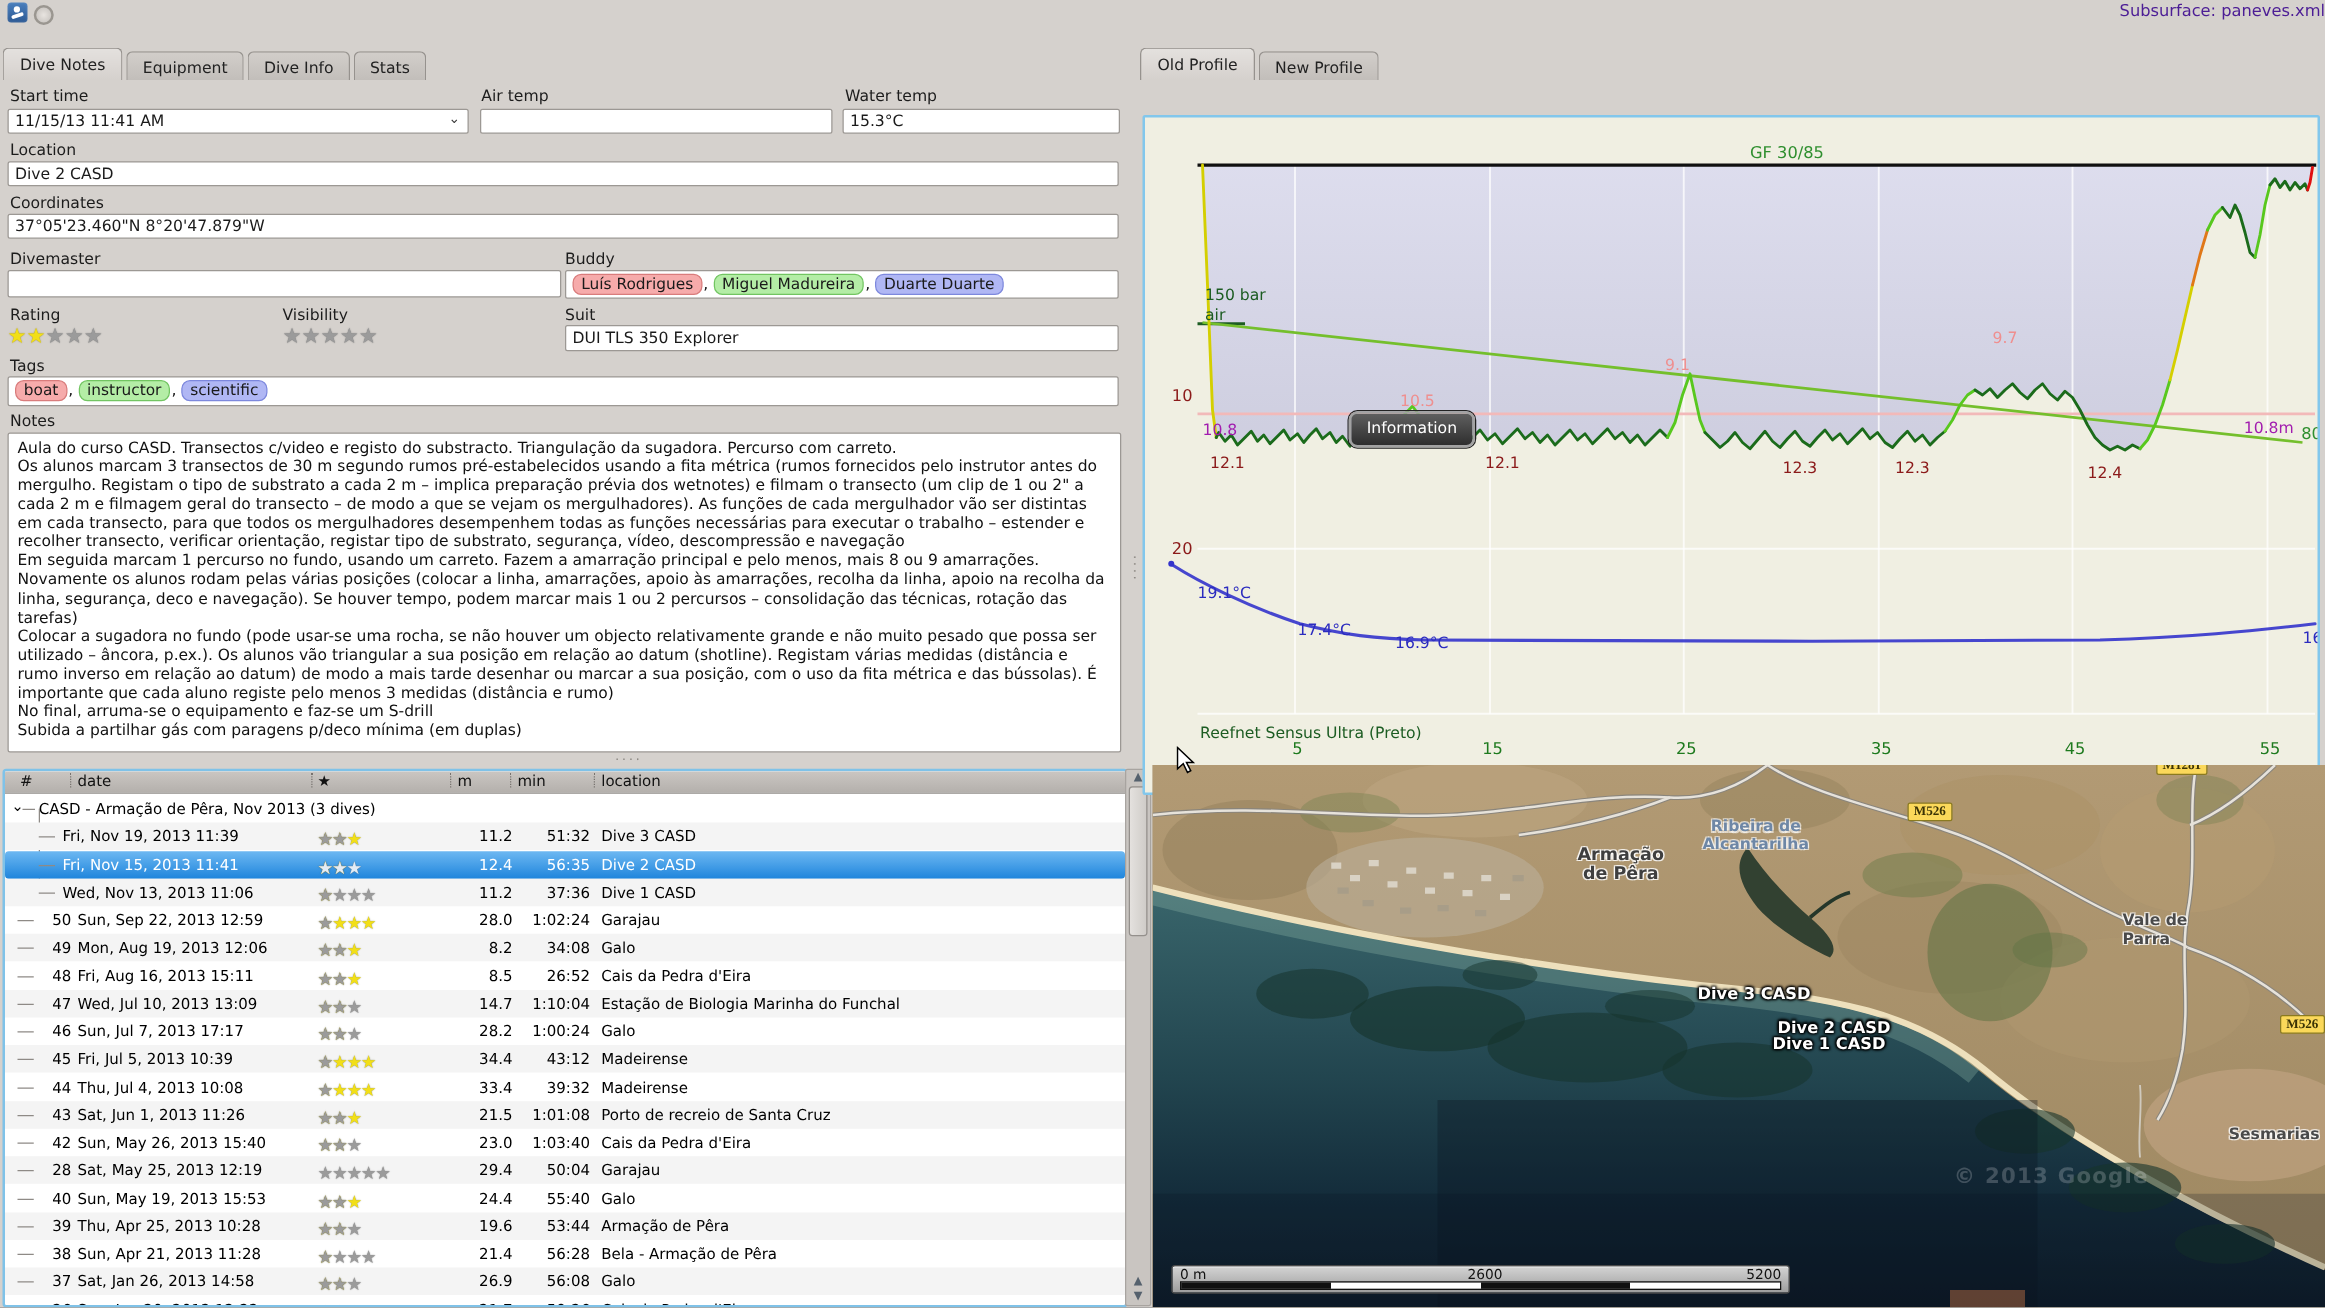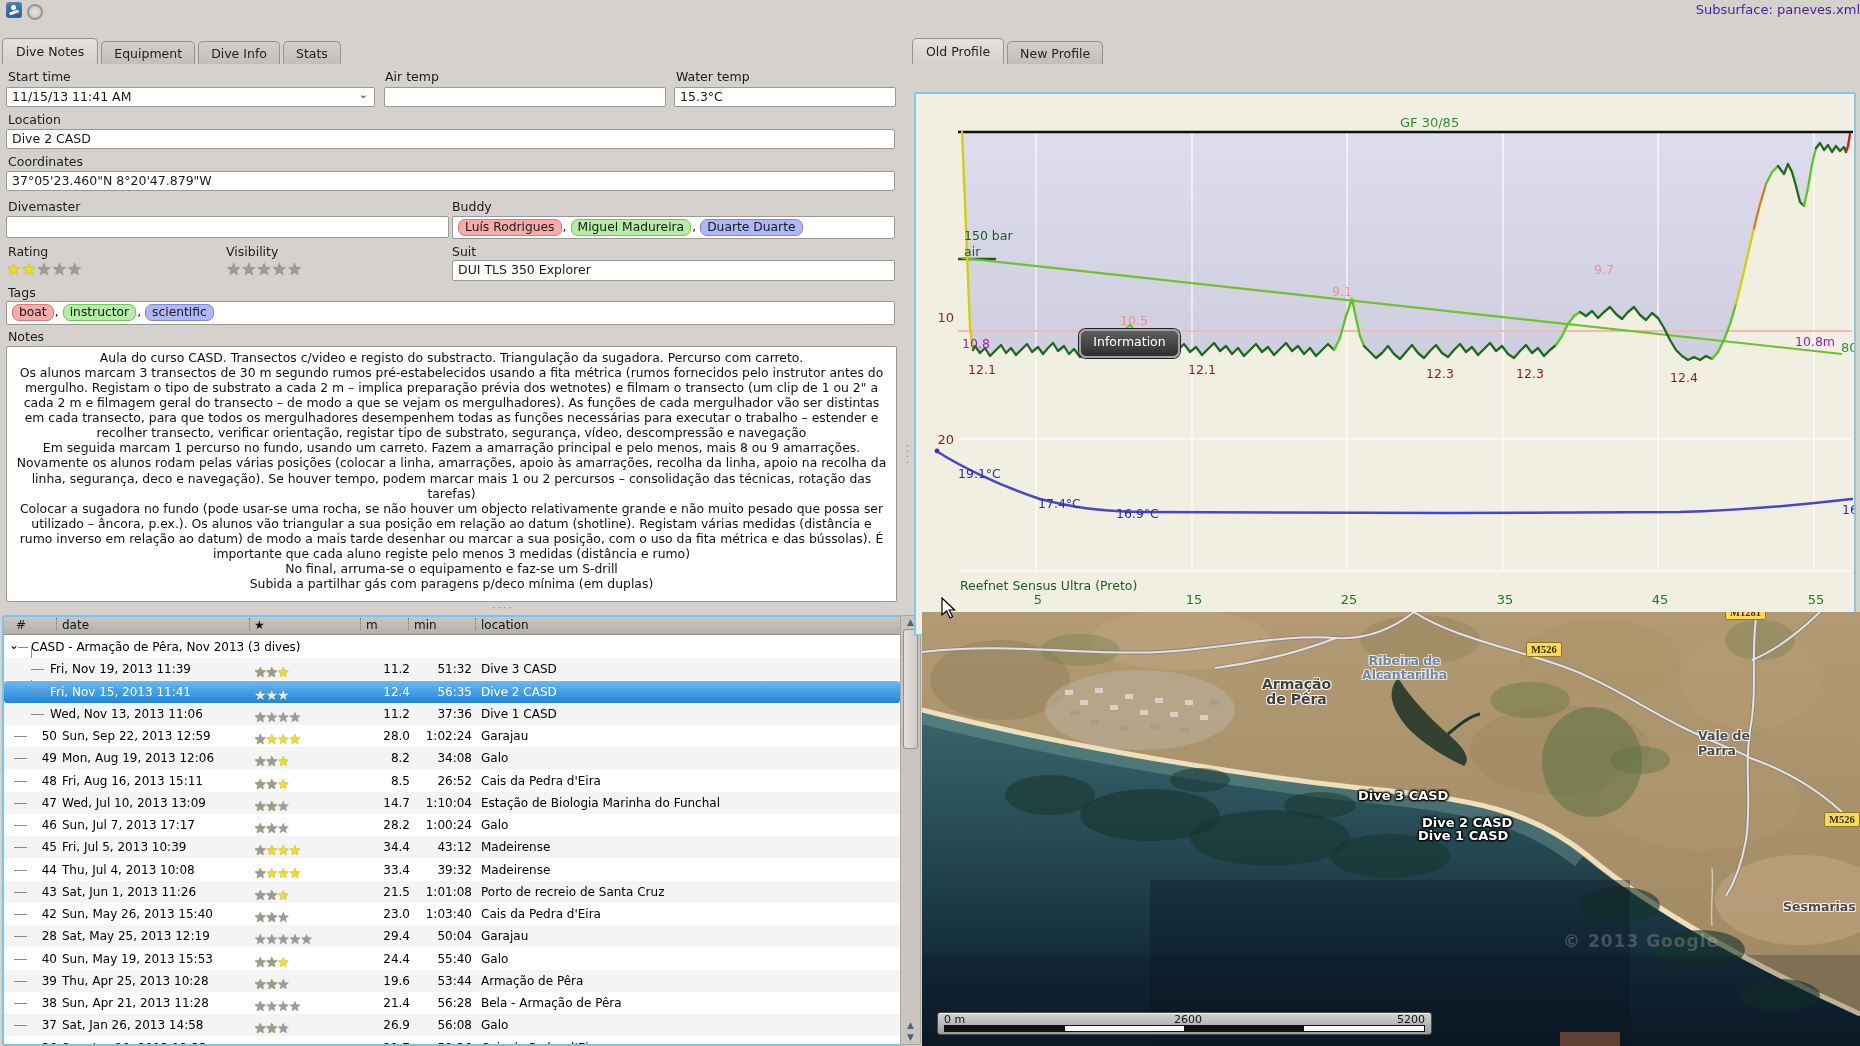--- a/index.html
+++ b/index.html
@@ -30,21 +30,21 @@
   .input{position:absolute;background:#fff;border:1px solid #9c9894;border-radius:2px;
     font-size:12.5px;padding:1px 5px;overflow:hidden;white-space:nowrap;}
   .combo-arrow{position:absolute;right:6px;top:0px;font-size:11px;color:#333;}
   .pill{display:inline-block;border-radius:7px;padding:0px 6px;font-size:12.3px;line-height:15px;
     margin-right:1px;border:1px solid;}
   .pill-comma{margin-right:4px;}
   .stars{position:absolute;font-size:17px;line-height:17px;letter-spacing:0px;}
   .st-f{color:#f2df17;text-shadow:0 0 1px #8a7a20;}
   .st-e{color:#9b9b9b;text-shadow:0 0 1px #666;}
   .notes-box{position:absolute;background:#fff;border:1px solid #9c9894;border-radius:2px;
-    font-size:12.4px;line-height:1.215;padding:3px 7px;white-space:pre-wrap;color:#111;overflow:hidden;text-align:center;}
+    font-size:12.4px;line-height:1.215;padding:3px 7px;white-space:pre-wrap;color:#111;overflow:hidden;}
   
   .hsplit-dots,.vsplit-dots{position:absolute;color:#8d8984;font-size:11px;letter-spacing:2px;}
   
   .divelist{position:absolute;left:2px;top:615px;width:896px;height:427px;background:#fff;
     border:2px solid #7fc2e8;border-radius:3px;overflow:hidden;}
   .dl-header{position:absolute;top:0;left:0;right:0;height:17px;
     background:linear-gradient(#cac6c2,#b4b0ac);border-bottom:1px solid #918d89;font-size:12px;color:#111;}
   .dl-header span{position:absolute;top:1px;}
   .dl-sep{position:absolute;top:2px;height:12px;border-left:1px dotted #77736f;}
   .dl-body{position:absolute;top:18px;left:0;right:0;bottom:0;overflow:hidden;}

